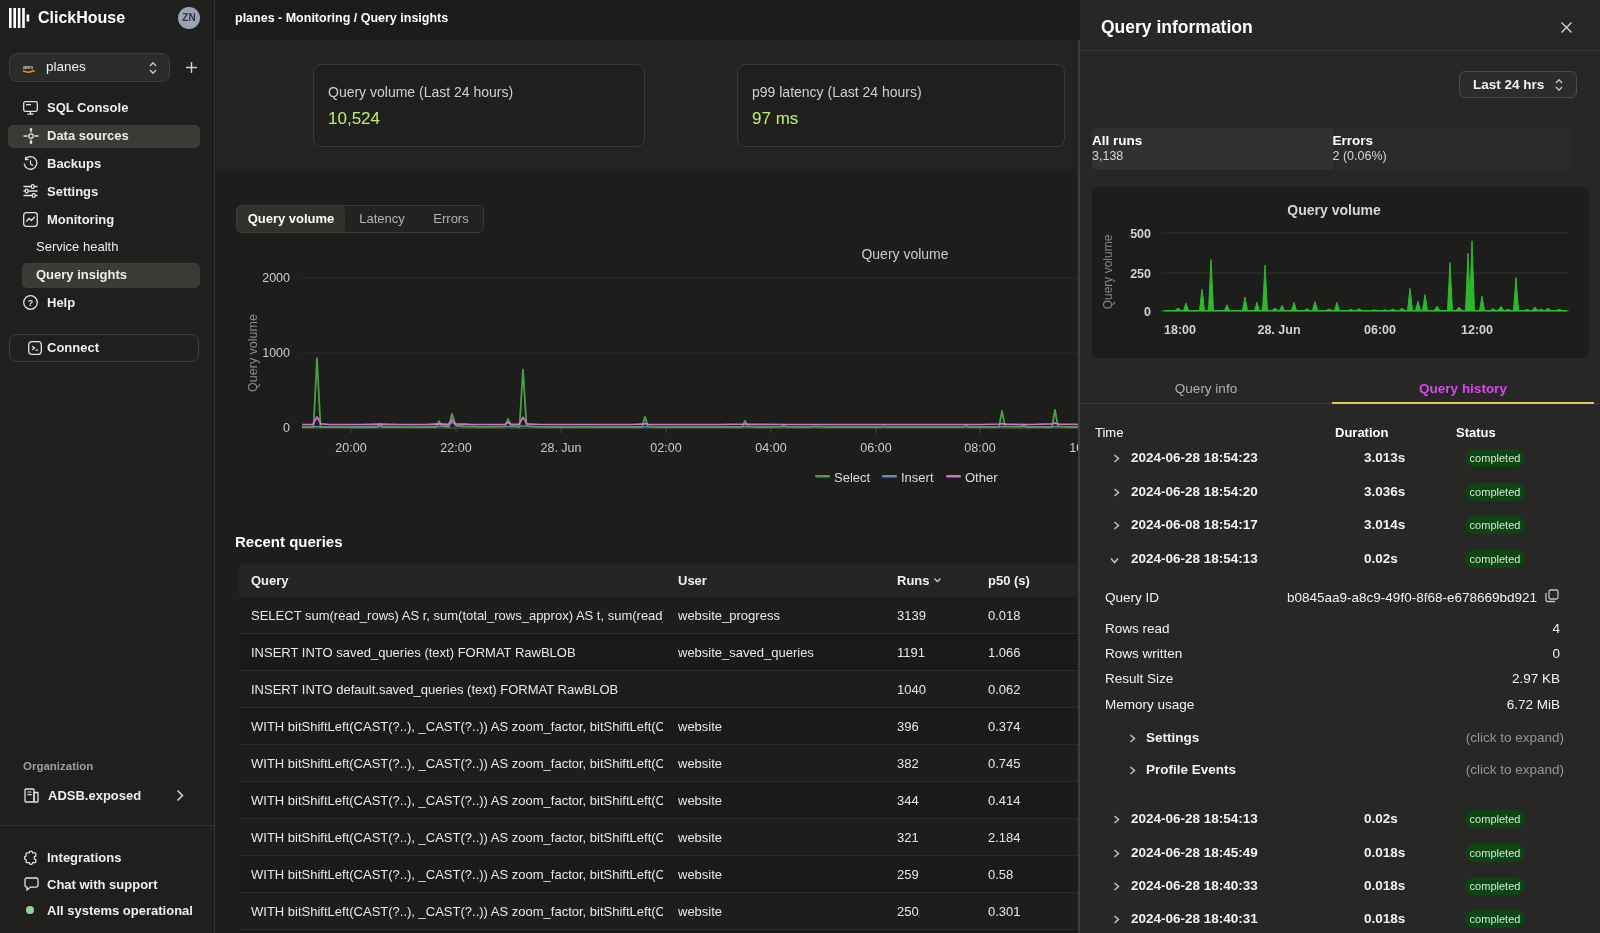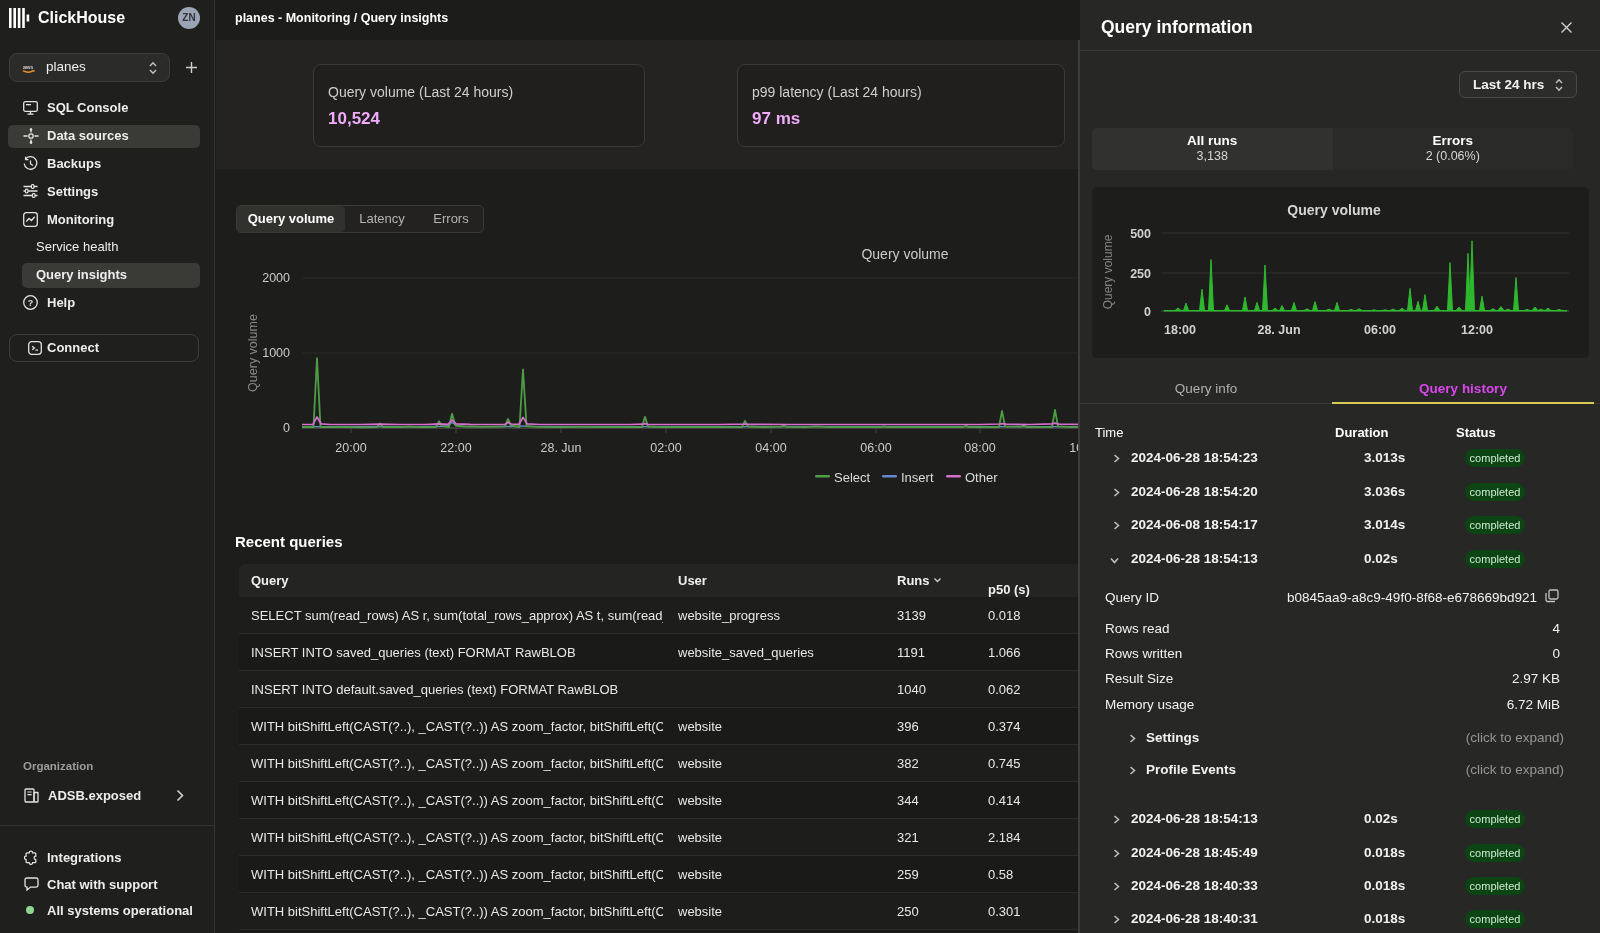--- a/index.html
+++ b/index.html
@@ -13,50 +13,50 @@
   .navitem { position:absolute; left:0; height:24px; line-height:24px; font-size:13px; font-weight:600; color:#ededed; }
   .navhl { position:absolute; background:#3a3a37; border-radius:5px; }
   .sideicon { position:absolute; }
 
   
   #main { position:absolute; left:216px; top:0; width:870px; height:933px; background:#1d1d1b; }
   #topbar { position:absolute; left:0; top:0; width:870px; height:40px; background:#1c1c1a; }
   #band { position:absolute; left:0; top:40px; width:870px; height:129px; background:#242321; }
   .card { position:absolute; top:24px; height:83px; background:#201f1d; border:1px solid #3a3936; border-radius:8px; }
   .cardtitle { position:absolute; left:14px; top:19px; font-size:14px; color:#cfcfcd; }
-  .cardvalue { position:absolute; left:14px; top:44px; font-size:17px; font-weight:700; color:#f0abfc; }
+  .cardvalue { position:absolute; left:14px; top:44px; font-size:17px; font-weight:400; color:#bef264; }
   #tabs { position:absolute; left:20px; top:205px; width:248px; height:28px; background:#232220; border:1px solid #3a3a37; border-radius:5px; display:flex; }
   .tabseg { flex:0 0 auto; height:26px; line-height:26px; text-align:center; font-size:13px; color:#b3b3b1; }
   .tabseg.active { background:#31312e; color:#fff; font-weight:700; border-radius:4px; }
   #recentq { position:absolute; left:19px; top:533px; font-size:15px; font-weight:700; color:#fff; }
   #qtable { position:absolute; left:23px; top:564px; width:847px; }
   .trow { position:relative; width:100%; height:37px; border-bottom:1px solid #2b2b29; font-size:13px; color:#e8e8e6; }
   .trow .c1 { position:absolute; left:12px; top:11px; width:412px; white-space:nowrap; overflow:hidden; }
   .trow .c2 { position:absolute; left:439px; top:11px; }
   .trow .c3 { position:absolute; left:658px; top:11px; }
   .trow .c4 { position:absolute; left:749px; top:11px; }
   .rowA { background:#1d1d1b; }
   .rowB { background:#1a1a18; }
   #thead { position:relative; width:100%; height:33px; background:#242422; border-radius:6px 6px 0 0; font-size:13px; font-weight:700; color:#f0f0ee; }
   #thead .c1 { position:absolute; left:12px; top:9px; }
   #thead .c2 { position:absolute; left:439px; top:9px; }
   #thead .c3 { position:absolute; left:658px; top:9px; }
-  #thead .c4 { position:absolute; left:749px; top:18px; }
+  #thead .c4 { position:absolute; left:749px; top:9px; }
 
   
   #sbar { position:absolute; left:1078px; top:40px; width:2px; height:893px; background:#3d3d3b; }
 
   
   #panel { position:absolute; left:1080px; top:0; width:520px; height:933px; background:#272725; }
   #ptitle { position:absolute; left:21px; top:17px; font-size:17.5px; font-weight:700; color:#fff; }
   #pclose { position:absolute; left:482px; top:18px; font-size:15px; color:#ccc; }
   #pdivider { position:absolute; left:0; top:50px; width:520px; height:1px; background:#3a3a38; }
   #timebtn { position:absolute; left:379px; top:71px; width:118px; height:27px; background:#2c2c2a; border:1px solid #4a4a48; border-radius:6px; }
   #toggle { position:absolute; left:12px; top:128px; width:481px; height:42px; border-radius:5px; overflow:hidden; display:flex; }
-  .tg { width:240.5px; height:42px; text-align:center; }
+  .tg { width:240.5px; height:42px; text-align:left; }
   .tg .l1 { margin-top:5px; font-size:13.5px; font-weight:700; color:#fff; }
   .tg .l2 { margin-top:1px; font-size:12.5px; color:#d6d6d4; }
   #pchart { position:absolute; left:12px; top:187px; width:497px; height:171px; background:#1d1d1b; border-radius:5px; }
   .ptab { position:absolute; top:381px; width:254px; text-align:center; font-size:13.5px; }
   #ptabline { position:absolute; left:0; top:403px; width:520px; height:1px; background:#393937; }
   #ptabyellow { position:absolute; left:252px; top:402px; width:262px; height:2px; background:#d9cb52; }
   .pill { position:absolute; width:60px; height:18px; background:#0d4413; border-radius:9px; color:#cdeccf; font-size:11px; text-align:center; line-height:18px; }
   .hrow-date { position:absolute; font-size:13.5px; font-weight:600; color:#f2f2f0; }
   .hrow-dur { position:absolute; font-size:13.5px; font-weight:600; color:#f2f2f0; }
   .kv-label { position:absolute; left:25px; font-size:13.5px; color:#f2f2f0; }

